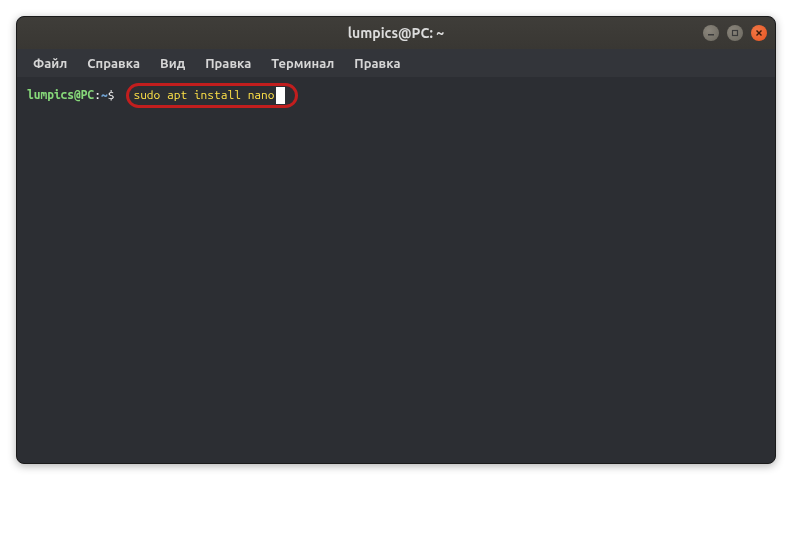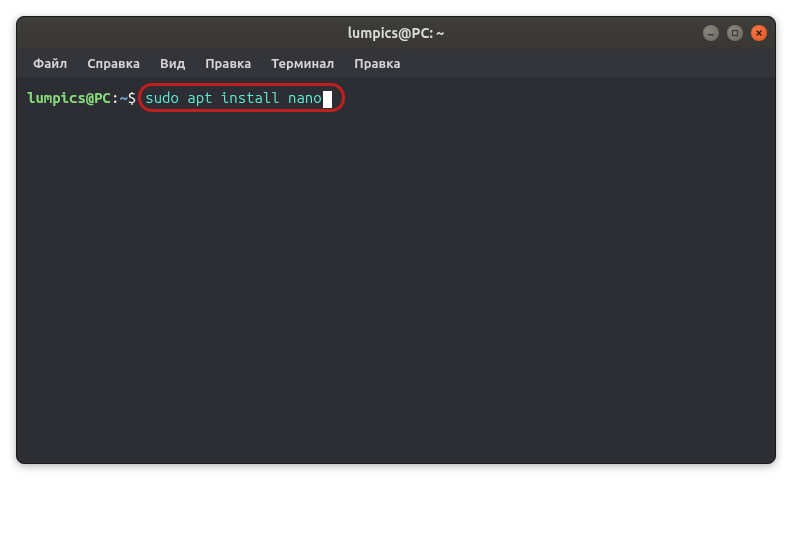--- a/index.html
+++ b/index.html
@@ -91,21 +91,21 @@
     .menu-item {
       color: #d6d6d6;
       font-size: 13px;
       padding: 3px 8px;
       cursor: pointer;
     }
     
     .terminal-content {
       padding: 6px 10px;
       font-family: "Ubuntu Mono", "Liberation Mono", monospace;
-      font-size: 15px;
+      font-size: 12px;
       line-height: 1.4;
       color: #ffffff;
     }
     
     .prompt-line {
       display: flex;
       align-items: center;
       white-space: pre;
     }
     
@@ -125,22 +125,22 @@
     
     .prompt-dollar {
       color: #ffffff;
     }
     
     .command-highlight {
       background: rgba(139, 0, 0, 0);
       border: 3px solid #c21e1e;
       border-radius: 14px;
       padding: 1px 10px 1px 4px;
-      margin-left: 2px;
-      color: #5eead4;
+      margin-left: 12px;
+      color: #fde047;
     }
     
     .cursor {
       display: inline-block;
       width: 9px;
       height: 17px;
       background: #ffffff;
       vertical-align: middle;
       margin-left: 1px;
     }

